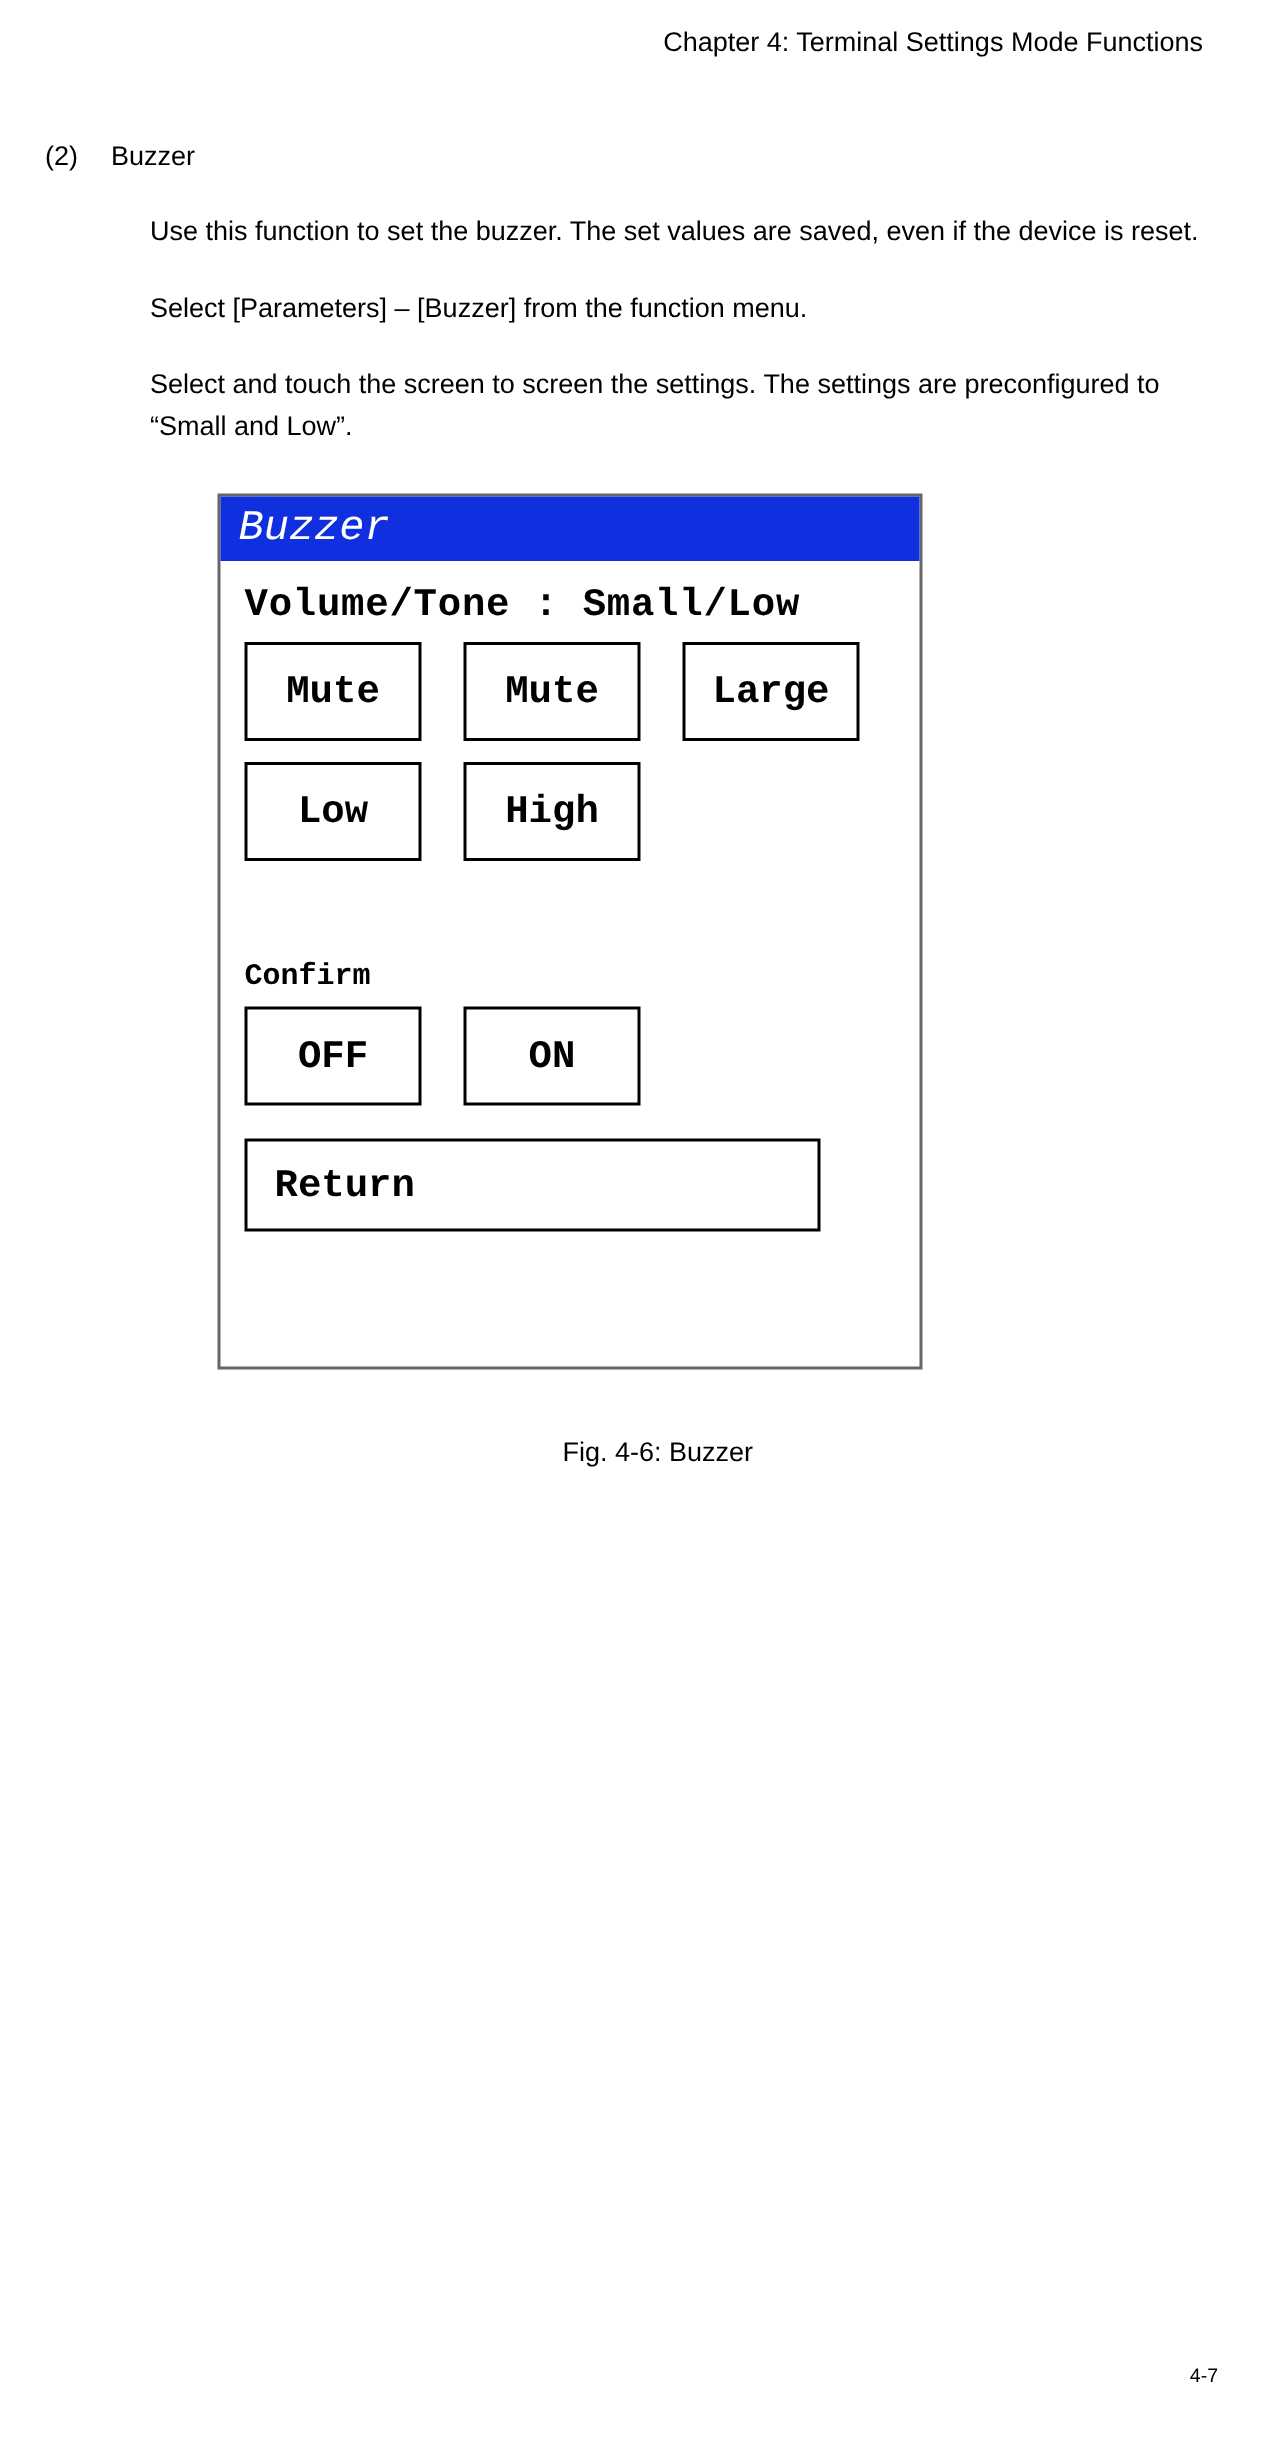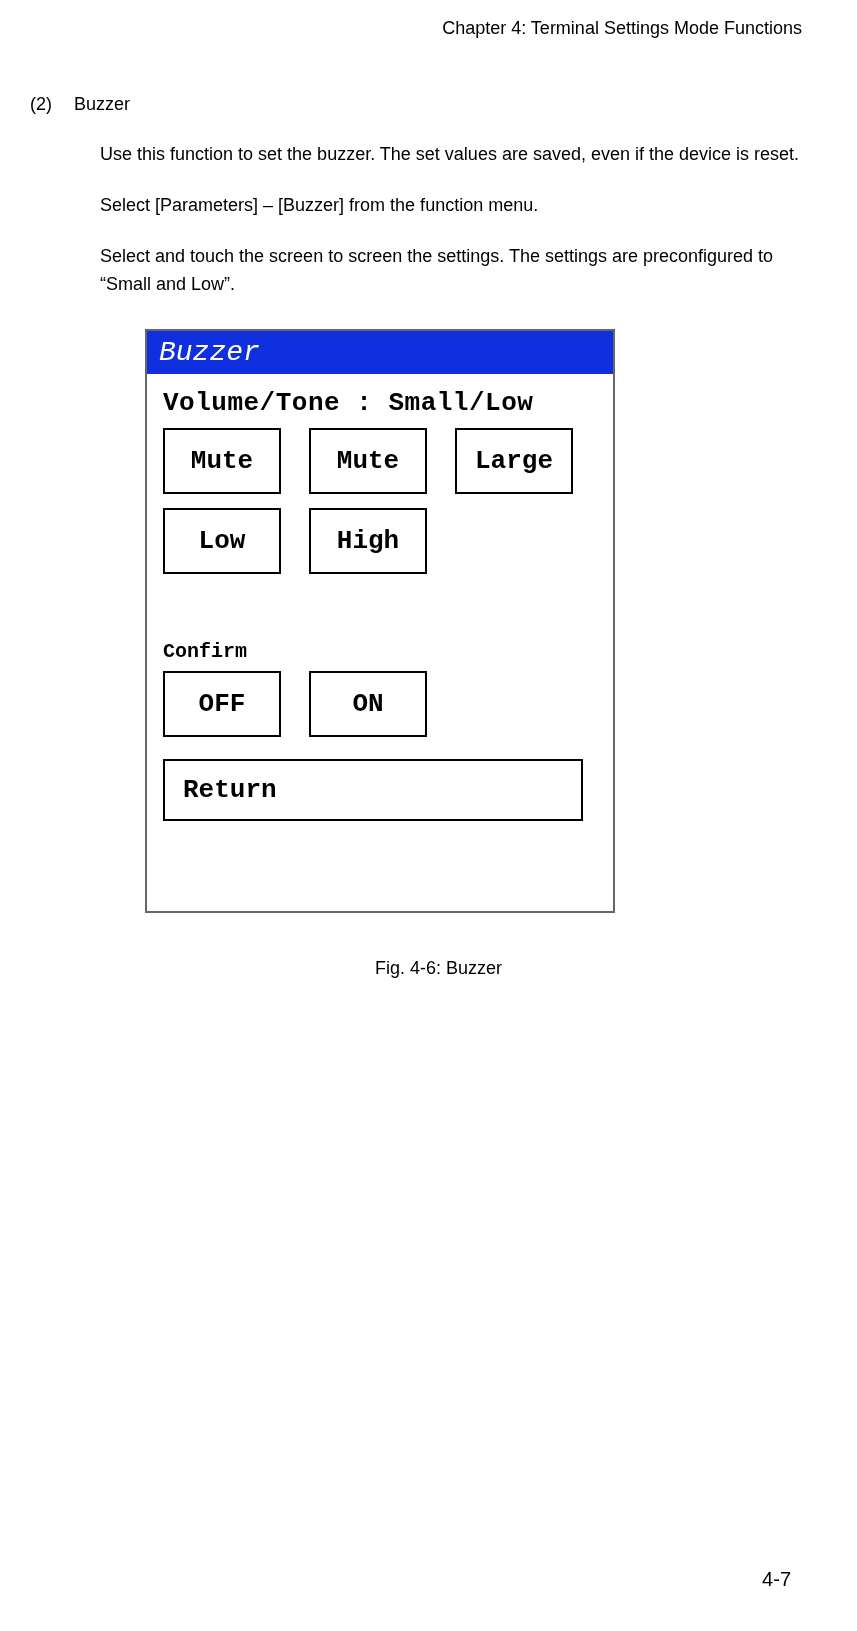--- a/index.html
+++ b/index.html
@@ -85,41 +85,41 @@
       font-family: "Courier New", monospace;
     }
     .confirm-label {
       font-size: 20px;
       font-weight: bold;
       margin-top: 66px;
       margin-bottom: 8px;
     }
     .return-btn {
       border: 2px solid #000;
-      width: 420px;
+      width: 384px;
       height: 62px;
       margin-top: 22px;
       display: flex;
       align-items: center;
       padding-left: 18px;
       font-size: 26px;
       font-weight: bold;
       font-family: "Courier New", monospace;
     }
     .caption {
       text-align: center;
       font-size: 18px;
       margin-top: 45px;
       margin-left: -70px;
     }
     .page-num {
       position: absolute;
       bottom: 40px;
-      right: 66px;
-      font-size: 20px;
+      right: 45px;
+      font-size: 13px;
     }
   </style>
 </head>
 <body>
 
 <div class="page">
   <div class="header-line">Chapter 4: Terminal Settings Mode Functions</div>
 
   <div class="section-row">
     <div class="section-num">(2)</div>

